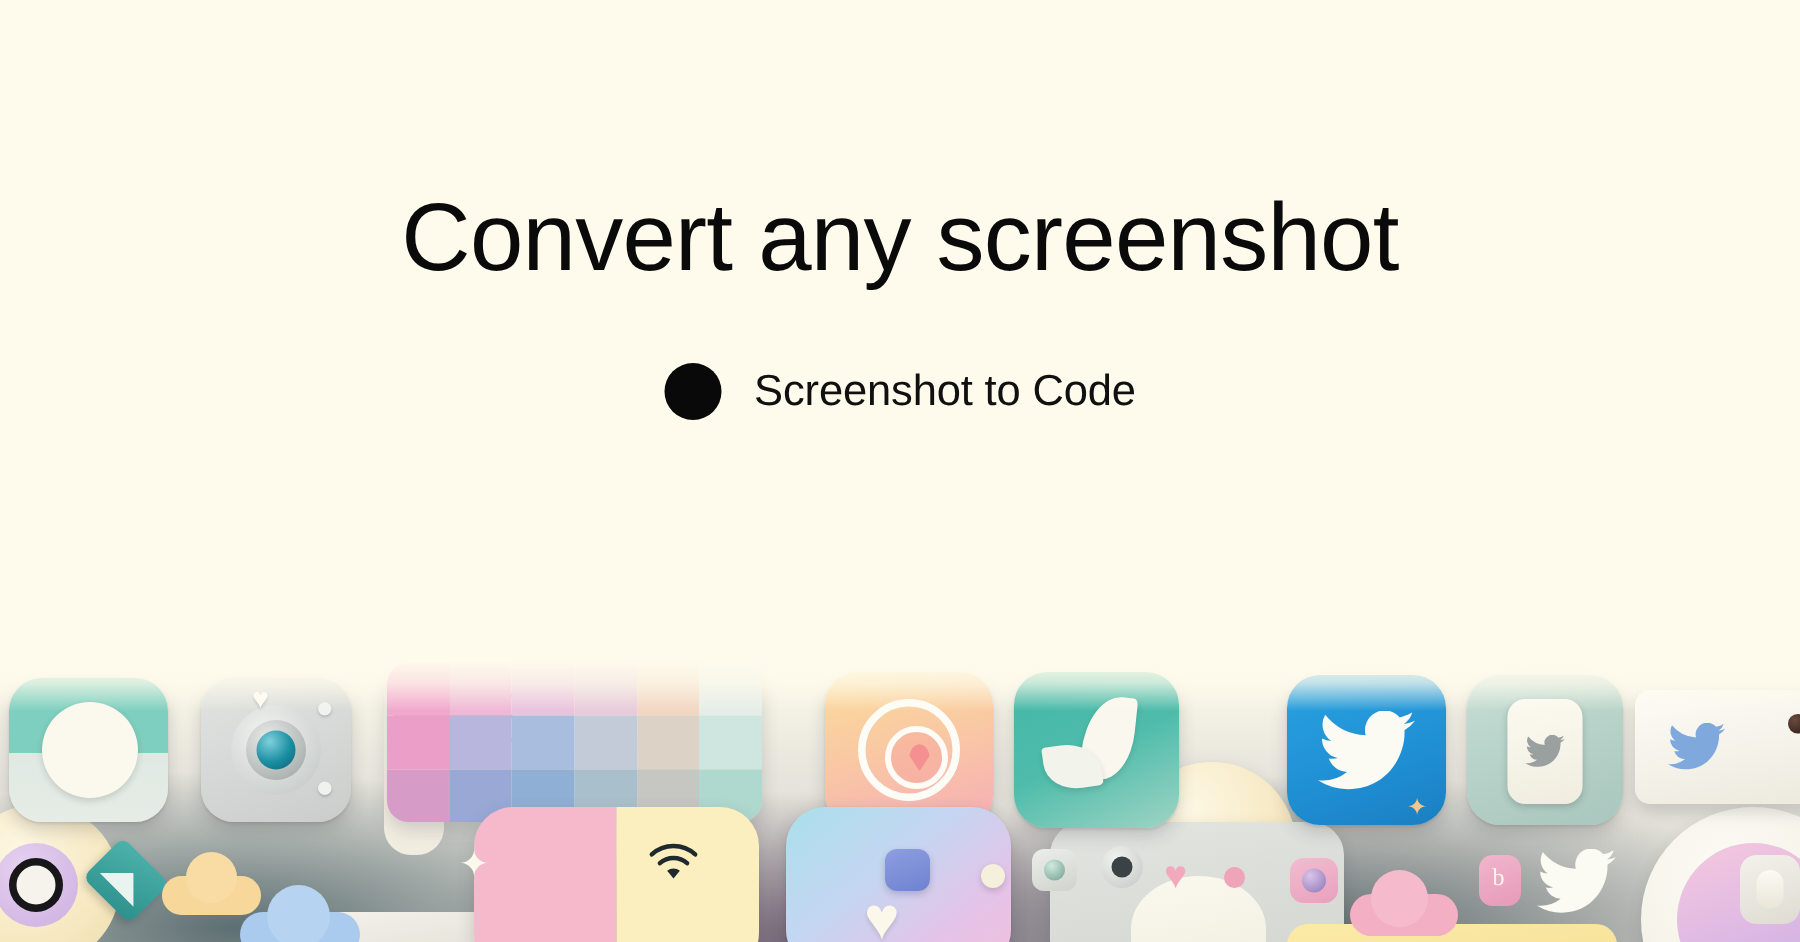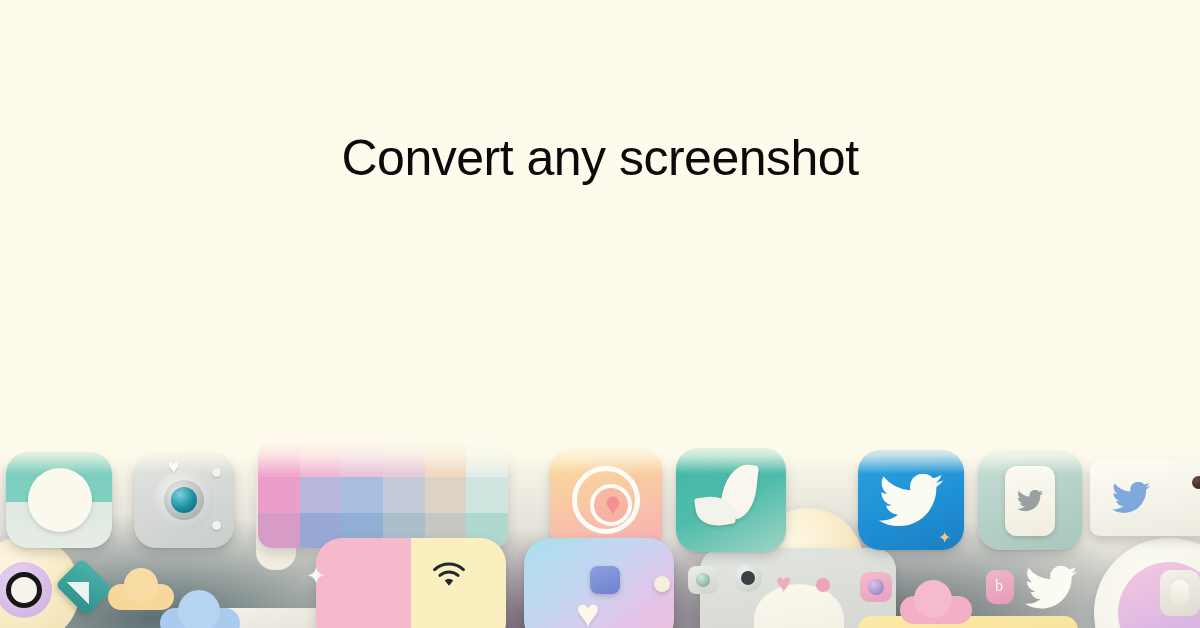--- a/index.html
+++ b/index.html
@@ -12,21 +12,21 @@
   }
   .og-card { position:absolute; inset:0; background:#FEFBEC; overflow:hidden; }
 
   
   .text-block {
     position:absolute; top:0; left:0; right:0; height:442px;
     display:flex; flex-direction:column; align-items:center;
     justify-content:flex-start; padding-top:112px; z-index:5;
   }
   .headline {
-    font-size:50px; line-height:92px; font-weight:400; color:#0A0A0A;
+    font-size:64px; line-height:92px; font-weight:400; color:#0A0A0A;
     text-align:center; letter-spacing:-0.5px; max-width:1020px;
   }
   .headline .l2 { display:block; }
 
   .brand-row {
     display:flex; align-items:center; gap:22px; margin-top:38px;
   }
   .brand-logo {
     width:38px; height:38px; border-radius:50%; background:#090909;
     flex:0 0 38px;
@@ -220,20 +220,24 @@
 <body>
 
 <div class="og-card">
 
   <div class="text-block">
 
     <h1 class="headline">
       <span class="l1">Convert any screenshot</span>
     </h1>
 
+    <div class="brand-row">
+      <div class="brand-logo"></div>
+      <div class="brand-name">Screenshot to Code</div>
+    </div>
 
   </div>
 
   <div class="strip">
     <div class="strip-bg"></div>
 
     <div class="el ball-cream2"></div>
     <div class="el ball-cream"></div>
     <div class="el plate">
       <div class="plate-in"></div>

